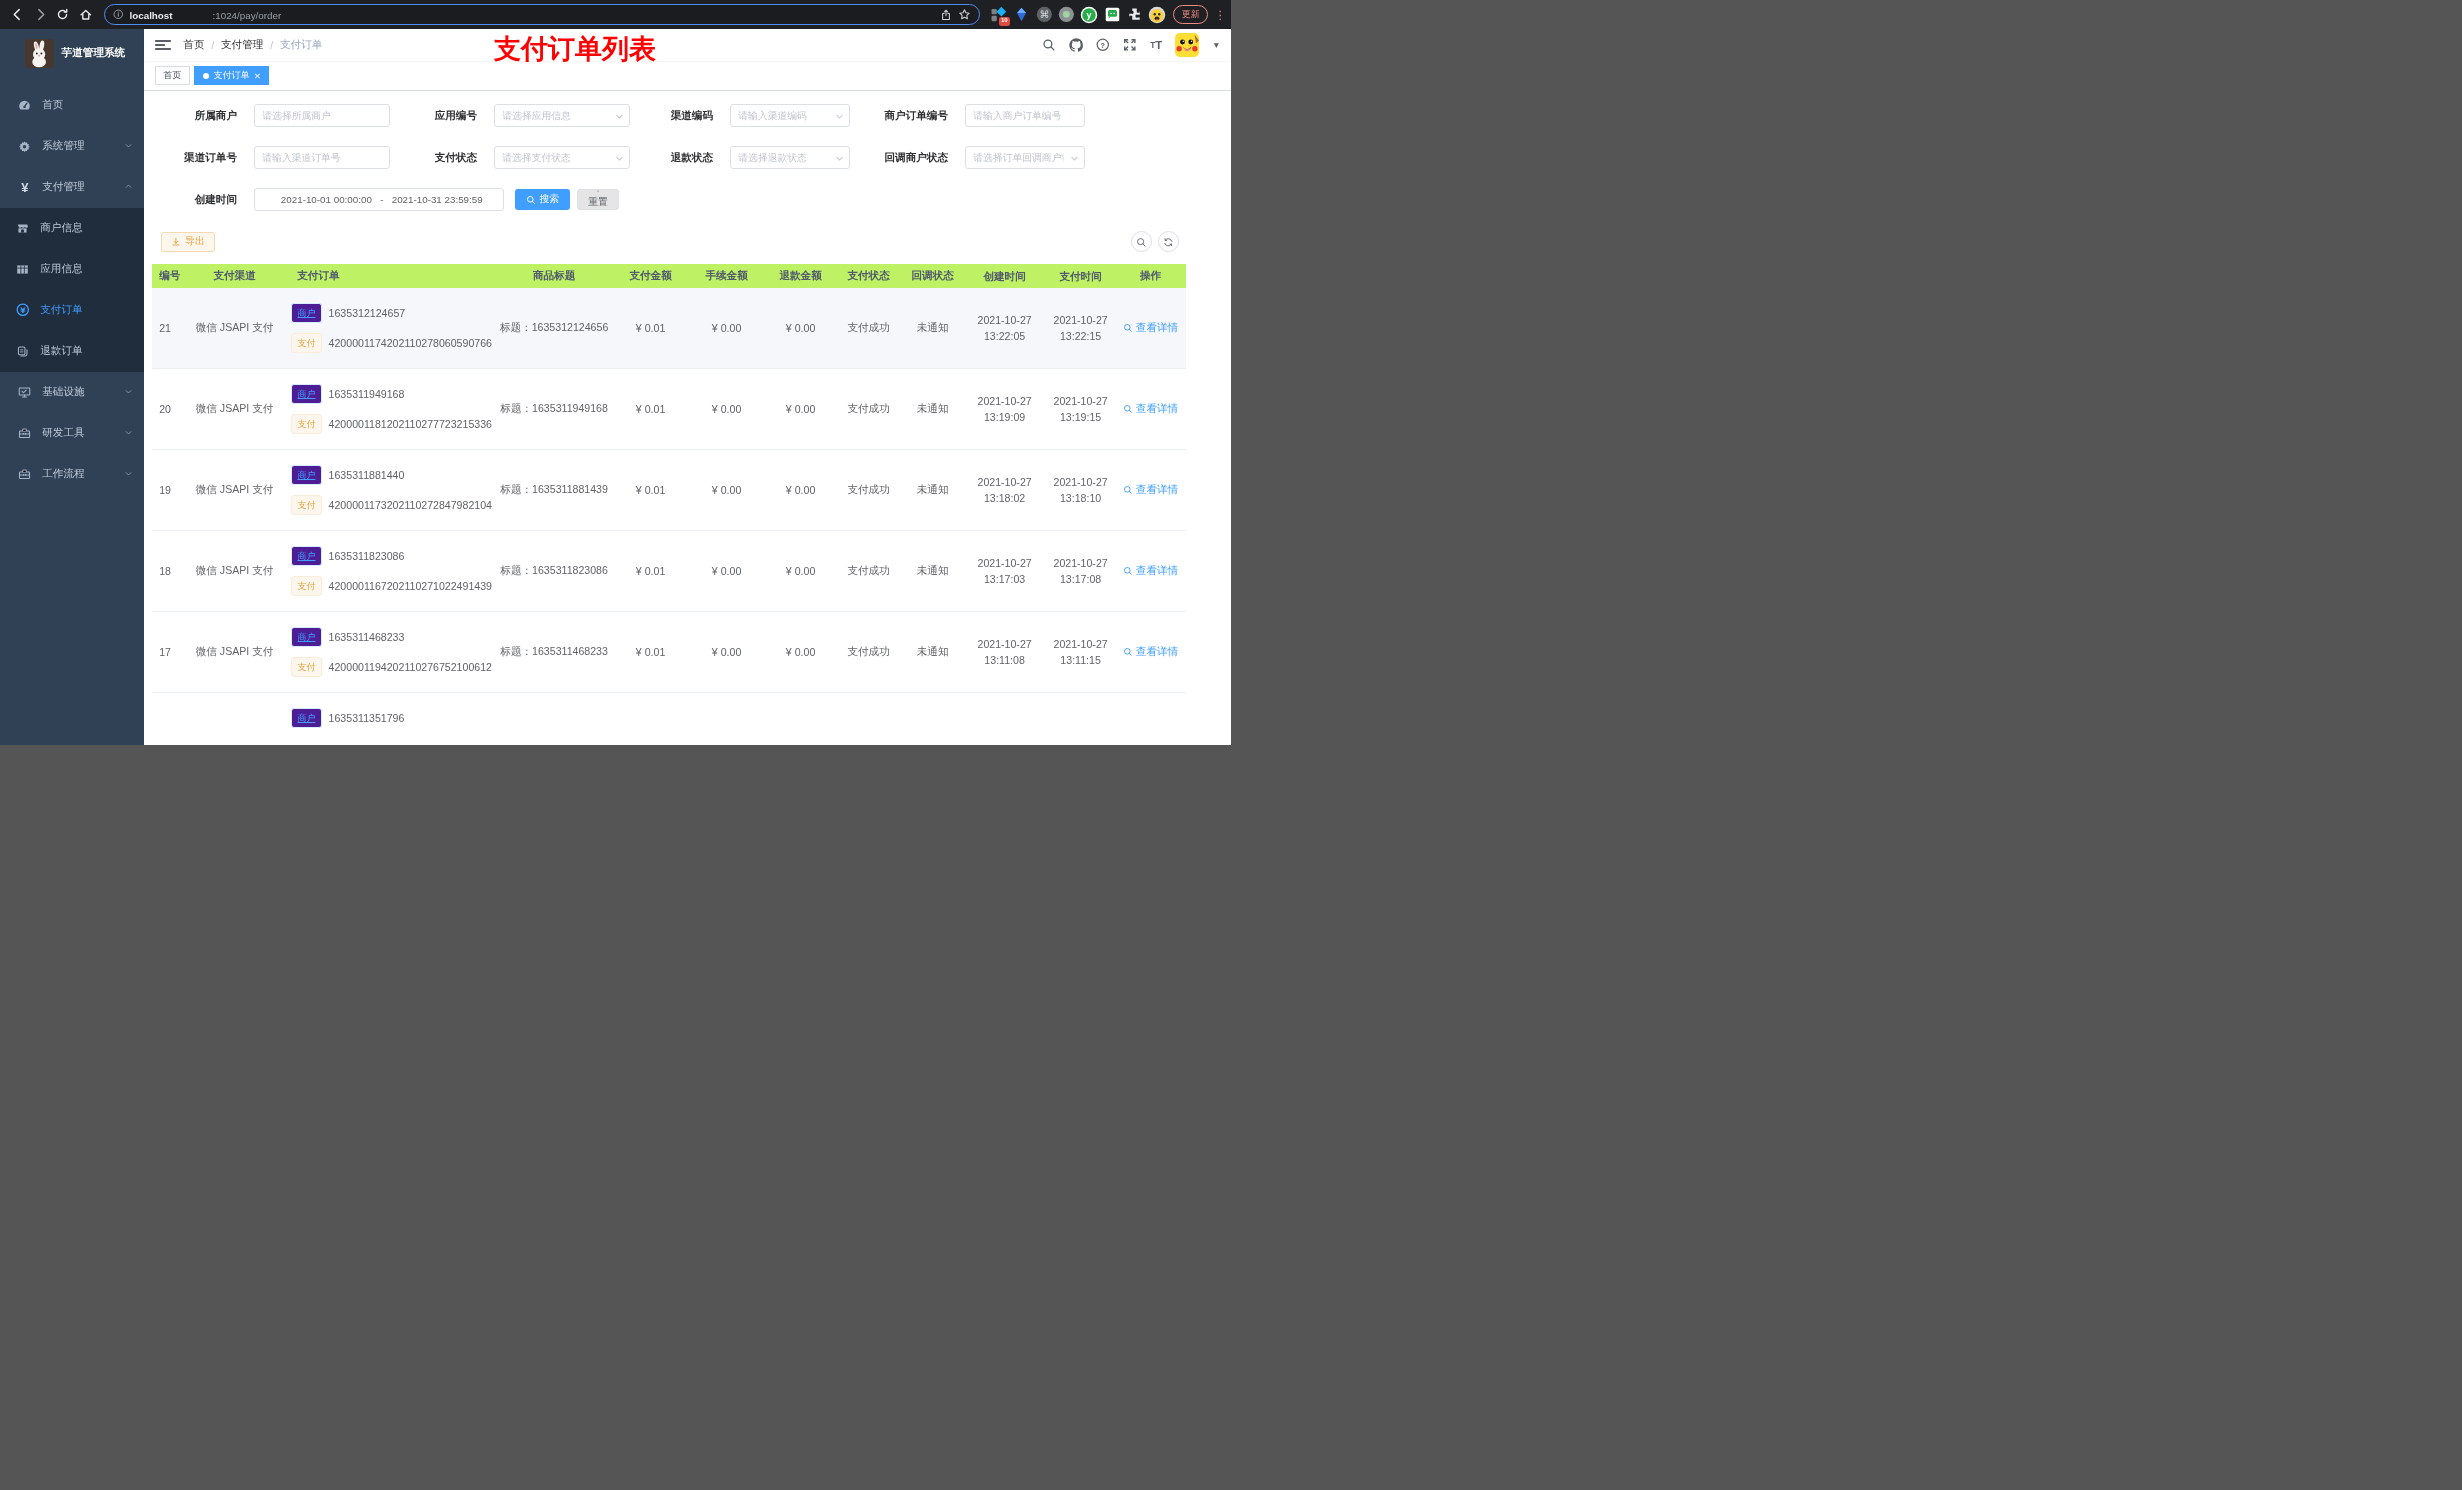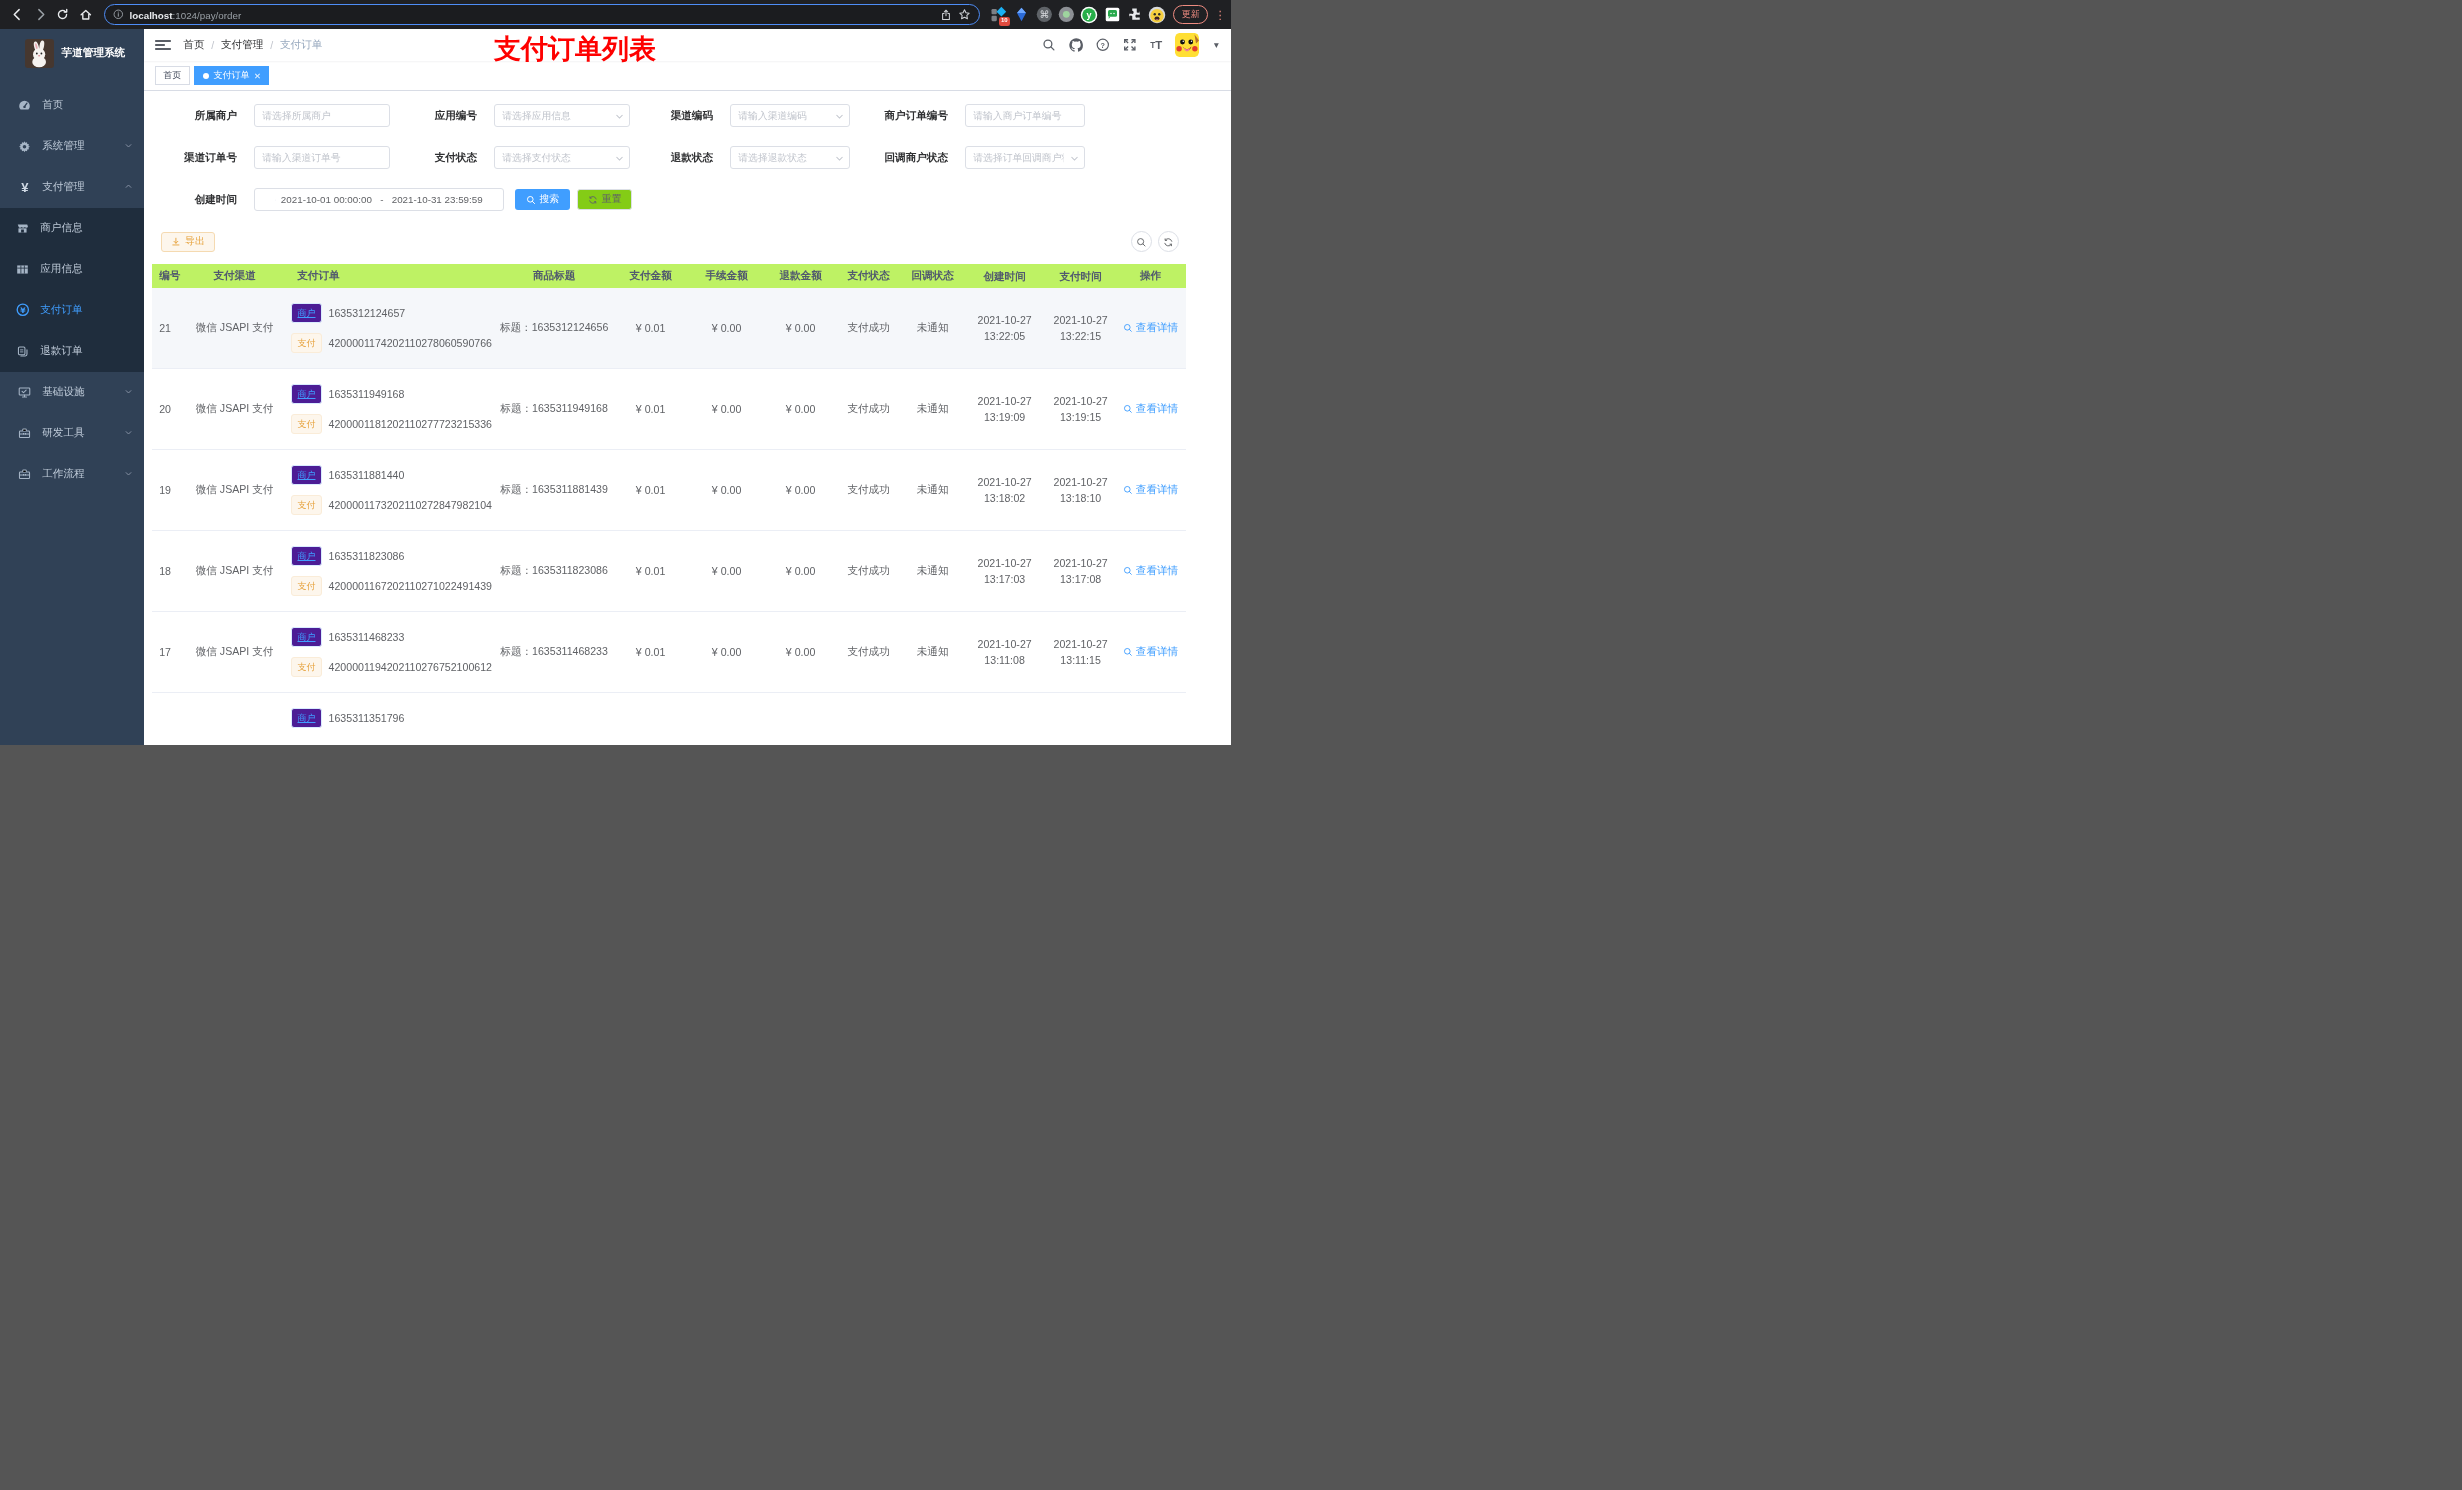--- a/index.html
+++ b/index.html
@@ -7,21 +7,21 @@
   .stage{position:relative;width:1231px;height:745px;overflow:hidden;background:#fff;
          font-family:"Liberation Sans","DejaVu Sans",sans-serif;}
 
   
   .chrome{height:29px;background:#1f2023;display:flex;align-items:center;padding:0 7.6px;gap:3px;}
   .nav-ic{width:19.7px;height:19.7px;display:flex;align-items:center;justify-content:center;color:#e8eaed;flex:0 0 auto;}
   .nav-ic.dim{color:#9aa0a6;}
   .urlbar{flex:1;height:21px;margin:0 6px;border-radius:11.4px;border:1.5px solid #4e8df7;background:#1b1c1f;
           display:flex;align-items:center;padding:0 7.6px;gap:6px;min-width:0;}
   .urlbar .host{color:#e8eaed;font-size:9.8px;font-weight:700;}
-  .urlbar .rest{color:#9aa0a6;font-size:9.8px;}
+  .urlbar .rest{color:#9aa0a6;font-size:9.8px;padding-left:40px;}
   .urlbar .spacer{flex:1;}
   .ext{width:19.7px;height:19.7px;display:flex;align-items:center;justify-content:center;position:relative;flex:0 0 auto;}
   .badge{position:absolute;right:-1.5px;bottom:-1.5px;background:#e04b3f;color:#fff;font-size:6px;line-height:7.6px;
          padding:0.8px 2.3px;border-radius:2.3px;font-weight:700;}
   .upd-btn{border:1.1px solid #ee8b80;color:#ee8b80;font-size:9px;border-radius:9.8px;padding:2.3px 7.6px;margin:0 3px;white-space:nowrap;text-align:right;}
   .dots{color:#ee8b80;font-size:11.4px;letter-spacing:0;width:9px;text-align:center;}
 
   
   .app{display:flex;height:716px;}
   .sidebar{width:144px;background:#304156;color:#bfcbd9;flex:0 0 auto;overflow:hidden;}
@@ -76,21 +76,21 @@
   .fwrap input{width:100%;height:23px;border:0.8px solid #dcdfe6;border-radius:3px;padding:0 19.7px 0 7.6px;font-size:9.8px;
                color:#606266;outline:none;font-family:inherit;background:#fff;}
   .fwrap input::placeholder{color:#c0c4cc;}
   .fwrap.noarrow input{padding-right:7.6px;}
   .fchev{position:absolute;right:6px;top:6.8px;pointer-events:none;}
   .datebox{margin-left:16.7px;width:250px;height:23px;border:0.8px solid #dcdfe6;border-radius:3px;display:flex;align-items:center;
            padding:0 20px;gap:5.3px;font-size:9.8px;color:#606266;overflow:hidden;white-space:nowrap;}
   .btn{height:21px;border-radius:3px;font-size:9.8px;display:inline-flex;align-items:center;justify-content:center;gap:3.8px;
        padding:0 9.8px;cursor:pointer;border:0.8px solid transparent;white-space:nowrap;}
   .btn-primary{background:#409eff;color:#fff;margin-left:11.4px;}
-  .btn-plain{background:#84cc16;border-color:#dcdfe6;color:#606266;margin-left:7.6px;}
+  .btn-plain{background:#e5e5e5;border-color:#dcdfe6;color:#606266;margin-left:7.6px;flex-direction:column;}
   .toolbar{margin:10.6px 0 0 16.7px;display:flex;align-items:center;height:21px;padding-right:52px;}
   .btn-warn{background:#fdf6ec;border-color:#f5dab1;color:#e6a23c;height:19.7px;}
   .tool-right{margin-left:auto;display:flex;gap:6px;}
   .circle-btn{width:21px;height:21px;border-radius:50%;border:0.8px solid #dcdfe6;display:flex;align-items:center;
               justify-content:center;color:#606266;background:#fff;cursor:pointer;}
 
   
   .table{margin:12px 0 0 7.6px;width:1034px;font-size:10.6px;color:#606266;}
   .thead{display:flex;height:24px;align-items:center;background:#bef264;color:#515a6e;font-weight:600;}
   .th,.td{flex:0 0 auto;display:flex;align-items:center;justify-content:center;text-align:center;overflow:hidden;}

